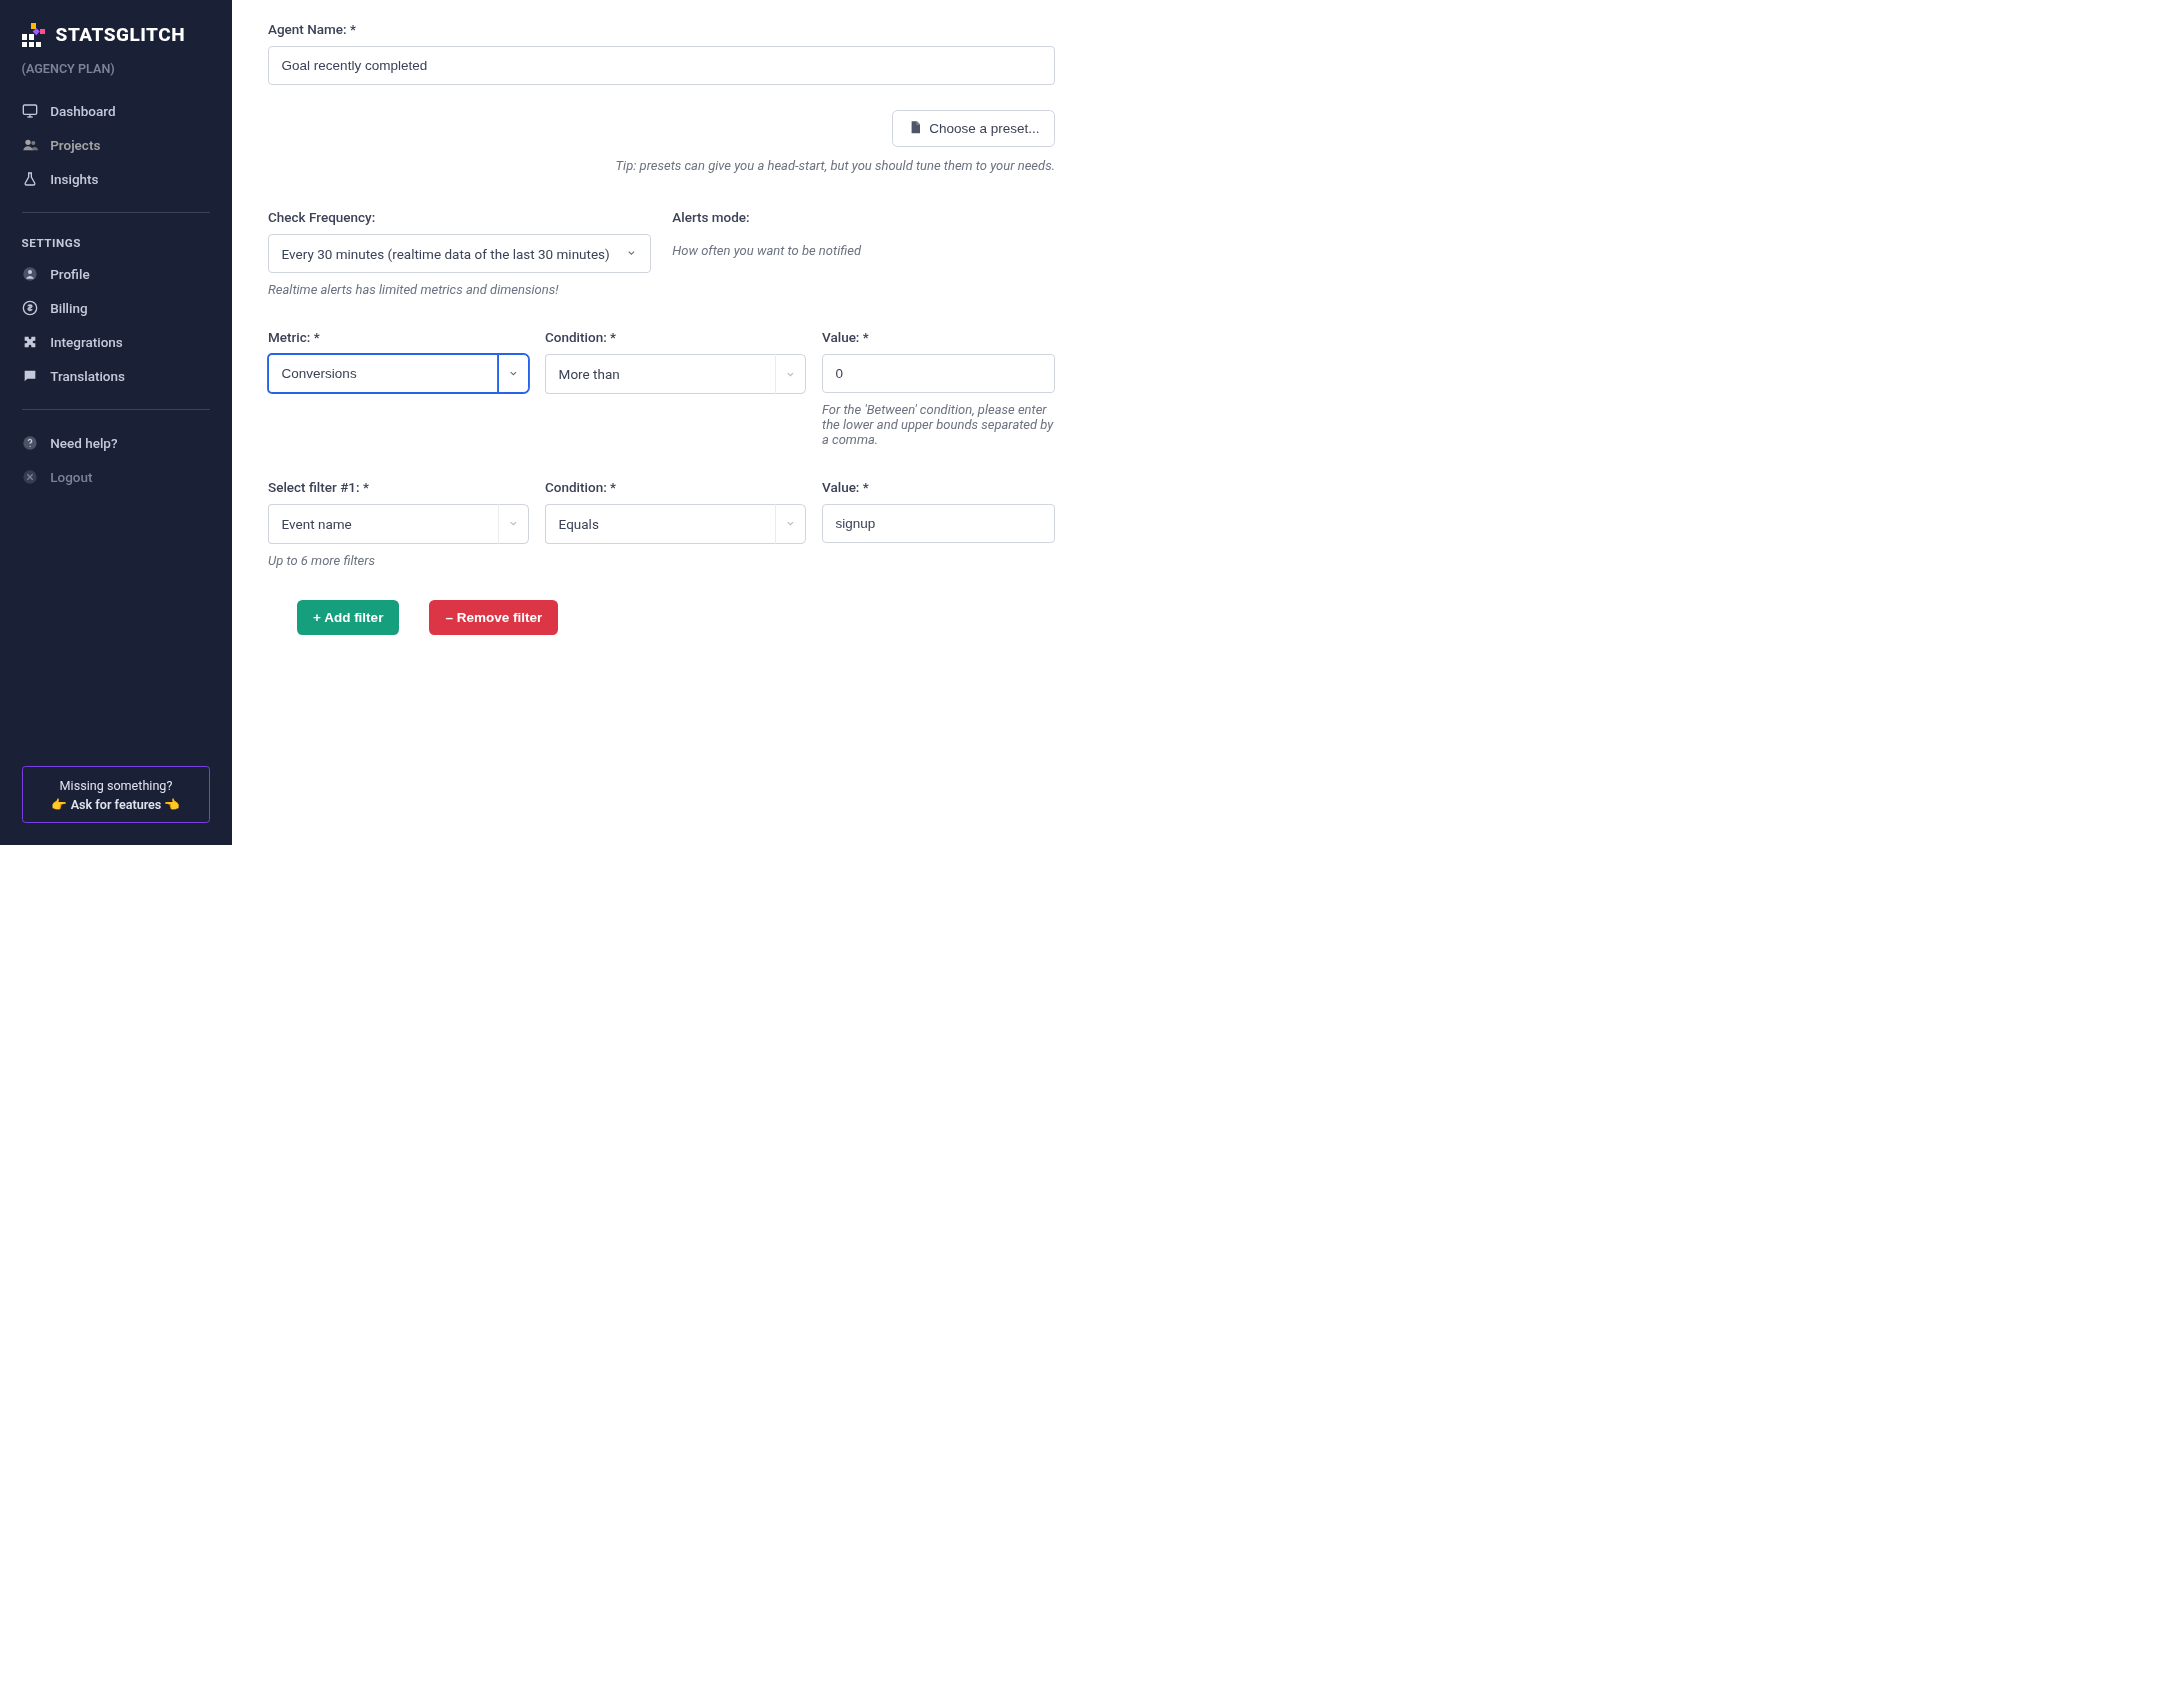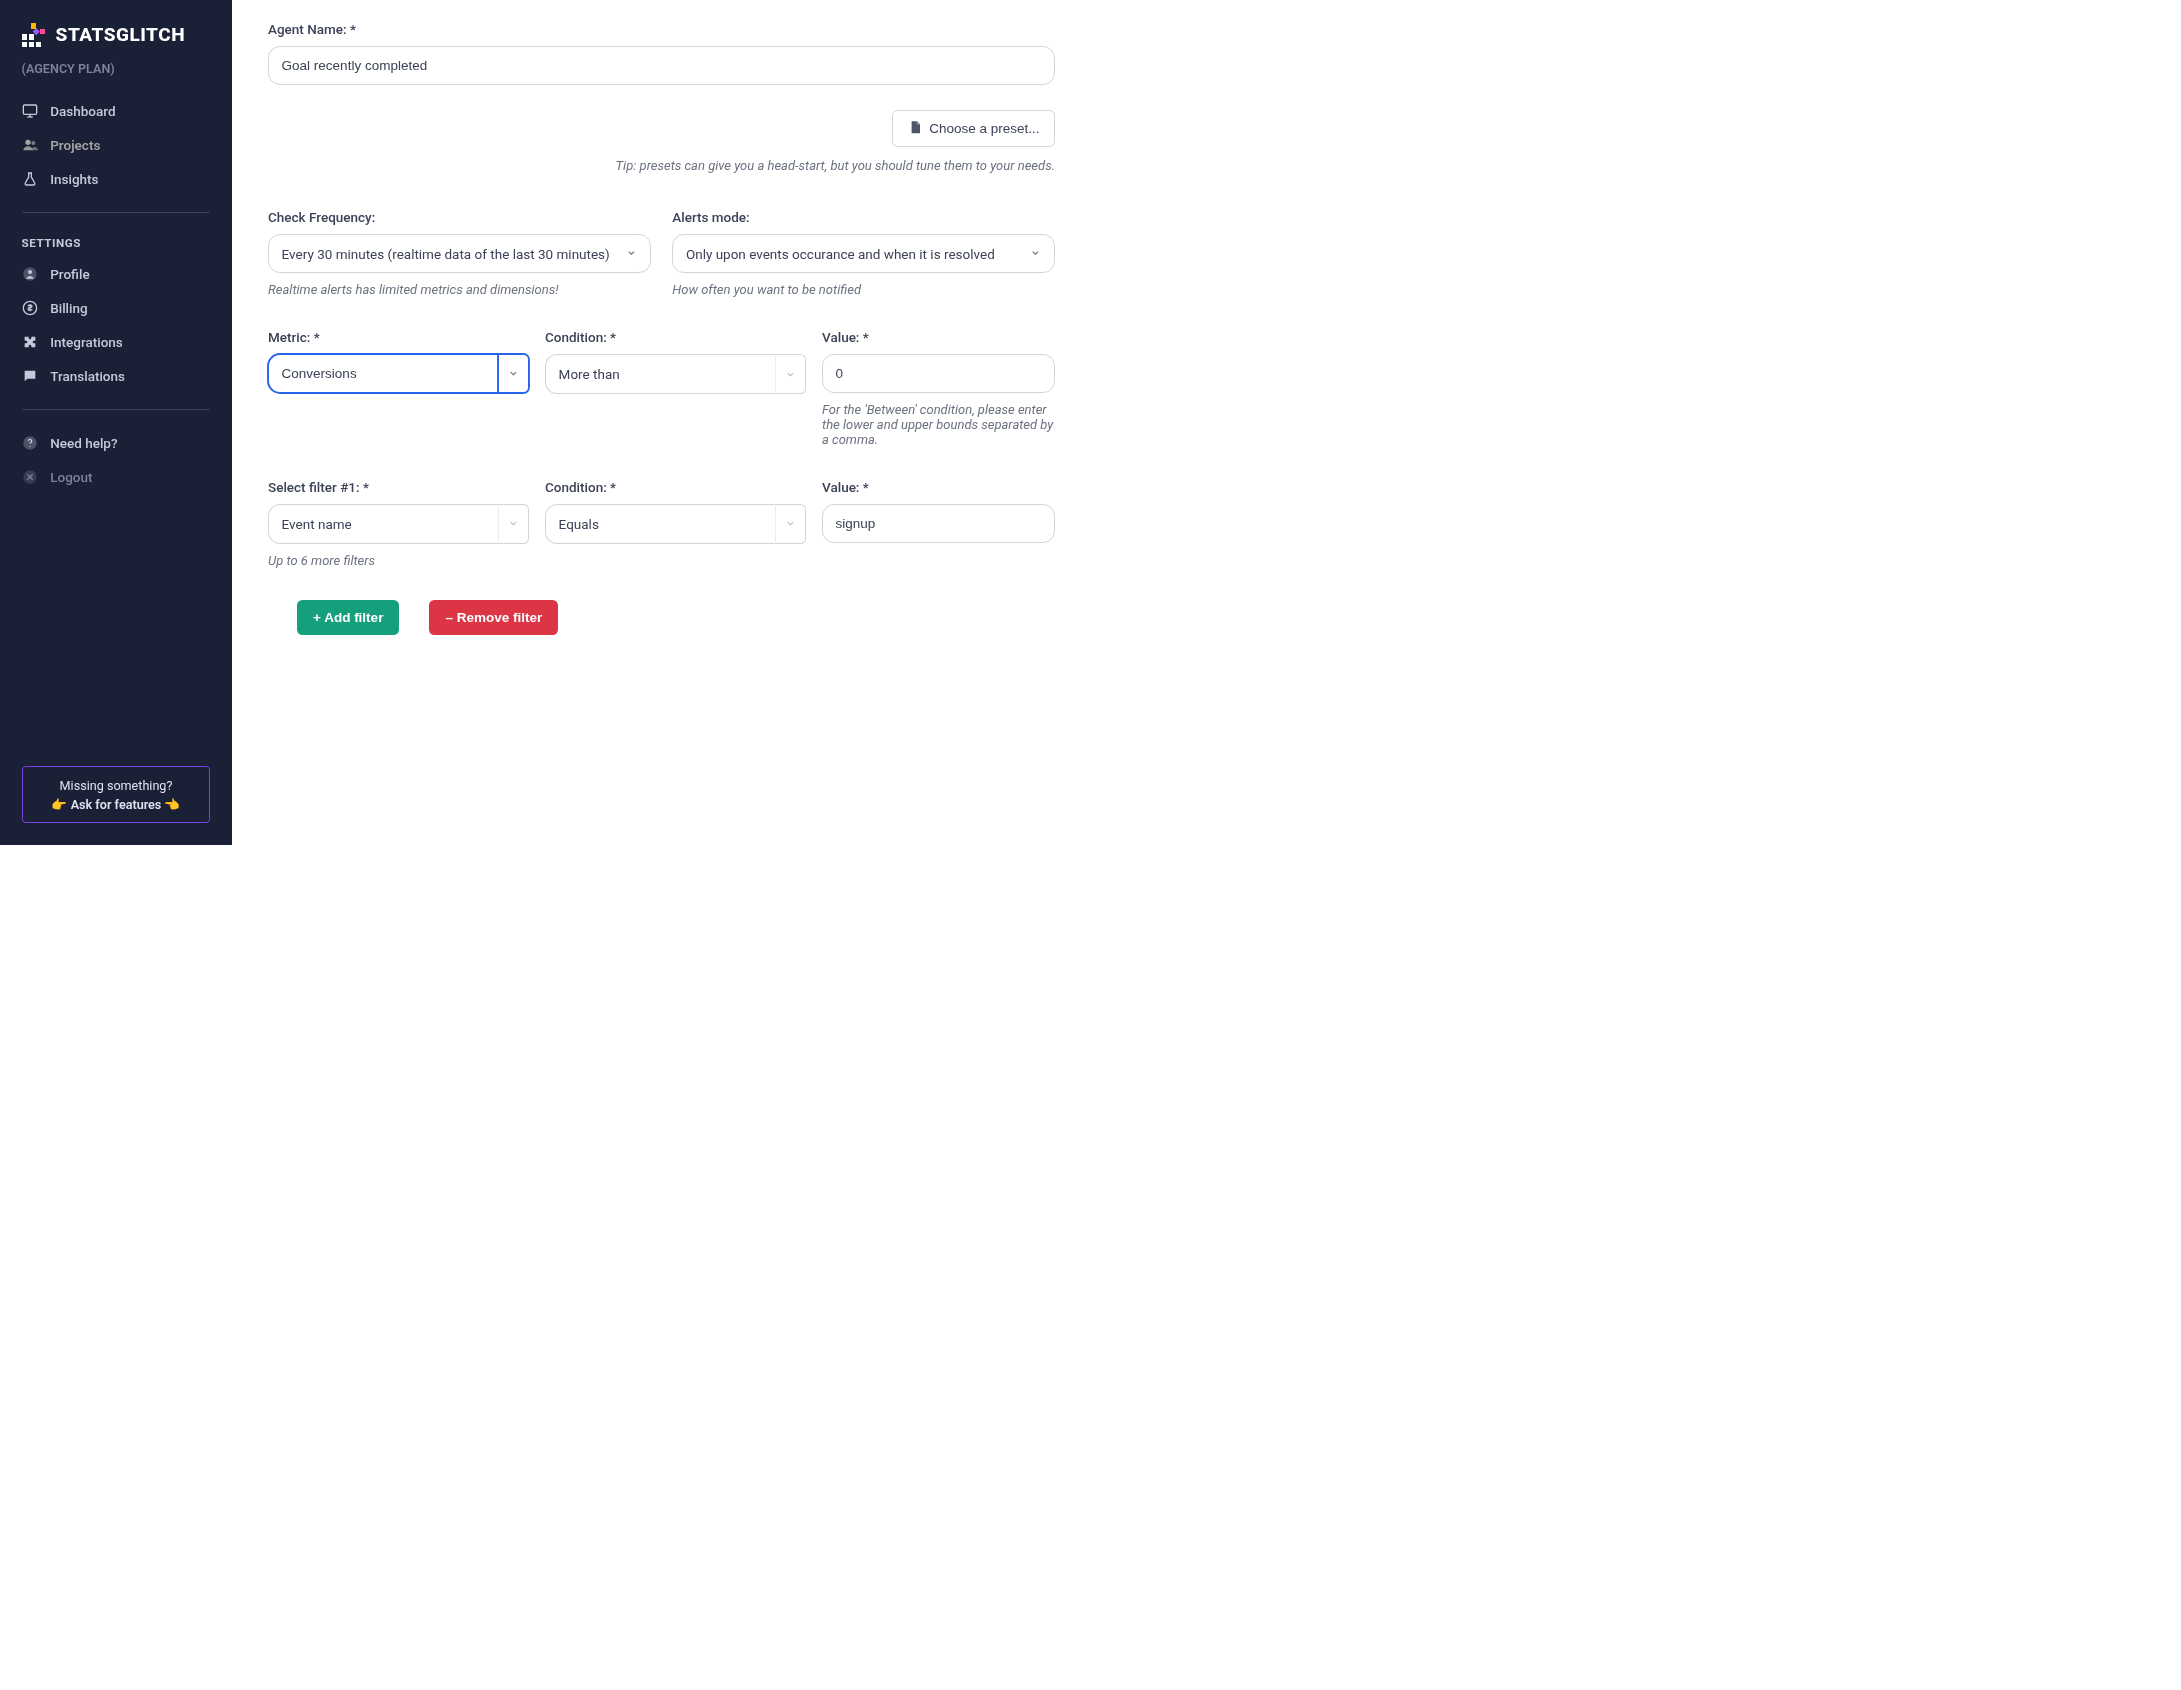--- a/index.html
+++ b/index.html
@@ -23,21 +23,21 @@
 .nav-item.active { color: #a3a3a3; font-weight: 600; }
 .nav-item .icon { width: 16px; height: 16px; display: flex; align-items: center; justify-content: center; }
 .sidebar-divider { border: none; border-top: 0.9px solid #3a4158; margin: 16px 21.6px; }
 .section-title { color: #c5cadb; font-size: 11.7px; font-weight: 700; letter-spacing: 0.5px; padding: 7.2px 21.6px 7.2px; }
 .feature-box { margin: auto 21.6px 0; border: 1.8px solid #7b3fe4; border-radius: 3.6px; padding: 10.8px 9px; text-align: center; font-size: 12.6px; color: #e0e3ee; }
 .feature-box .line1 { margin-bottom: 3.6px; }
 .feature-box .line2 { font-weight: 600; }
 
 .main { flex: 1; padding: 21px 36px; overflow-y: auto; background: #fff; }
 .field-label { font-size: 13.5px; color: #3c4257; font-weight: 500; margin-bottom: 9px; display: block; }
-.input, .select { width: 100%; border: 0.9px solid #d0d5dd; border-radius: 12px; padding: 10.8px 12.6px; font-size: 13.5px; color: #3c4257; background: #fff; }
+.input, .select { width: 100%; border: 0.9px solid #d0d5dd; border-radius: 4px; padding: 10.8px 12.6px; font-size: 13.5px; color: #3c4257; background: #fff; }
 .select-wrap { position: relative; }
 .select-wrap .chev { position: absolute; right: 14.4px; top: 50%; transform: translateY(-50%); pointer-events: none; color: #667085; }
 .select-combo { display: flex; }
 .select-combo .input { border-top-right-radius: 0; border-bottom-right-radius: 0; border-right: 0; }
 .select-combo .chev-btn { width: 36px; border: 0.9px solid #d0d5dd; border-left: 0.9px solid #eaecf0; border-top-right-radius: 5.4px; border-bottom-right-radius: 5.4px; display: flex; align-items: center; justify-content: center; background: #fff; cursor: pointer; }
 .select-combo.focused .input { border-color: #2563eb; box-shadow: 0 0 0 0.9px #2563eb; }
 .select-combo.focused .chev-btn { border-color: #2563eb; box-shadow: 0 0 0 0.9px #2563eb; }
 
 .form-row { margin-bottom: 25px; }
 .form-row-wide { margin-bottom: 32px; }
@@ -205,28 +205,20 @@
           <span class="chev">
             <svg class="chev-svg" viewBox="0 0 24 24" fill="none" stroke="currentColor" stroke-width="2.5">
                 <polyline points="6 9 12 15 18 9"></polyline>
               </svg>
           </span>
         </div>
         <div class="hint-text">Realtime alerts has limited metrics and dimensions!</div>
       </div>
       <div class="col">
         <label class="field-label">Alerts mode:</label>
-        <div class="select-wrap">
-          <div class="input">Only upon events occurance and when it is resolved</div>
-          <span class="chev">
-            <svg class="chev-svg" viewBox="0 0 24 24" fill="none" stroke="currentColor" stroke-width="2.5">
-                <polyline points="6 9 12 15 18 9"></polyline>
-              </svg>
-          </span>
-        </div>
         <div class="hint-text">How often you want to be notified</div>
       </div>
     </div>
 
     <div class="grid-3">
       <div class="col">
         <label class="field-label">Metric: *</label>
         <div class="select-combo focused">
           <input class="input" style="border-color: rgb(37, 99, 235); box-shadow: rgb(37, 99, 235) 0px 0px 0px 0.9px;" value="Conversions">
           <div class="chev-btn" style="border-color:#2563eb;box-shadow:0 0 0 0.9px #2563eb;">

